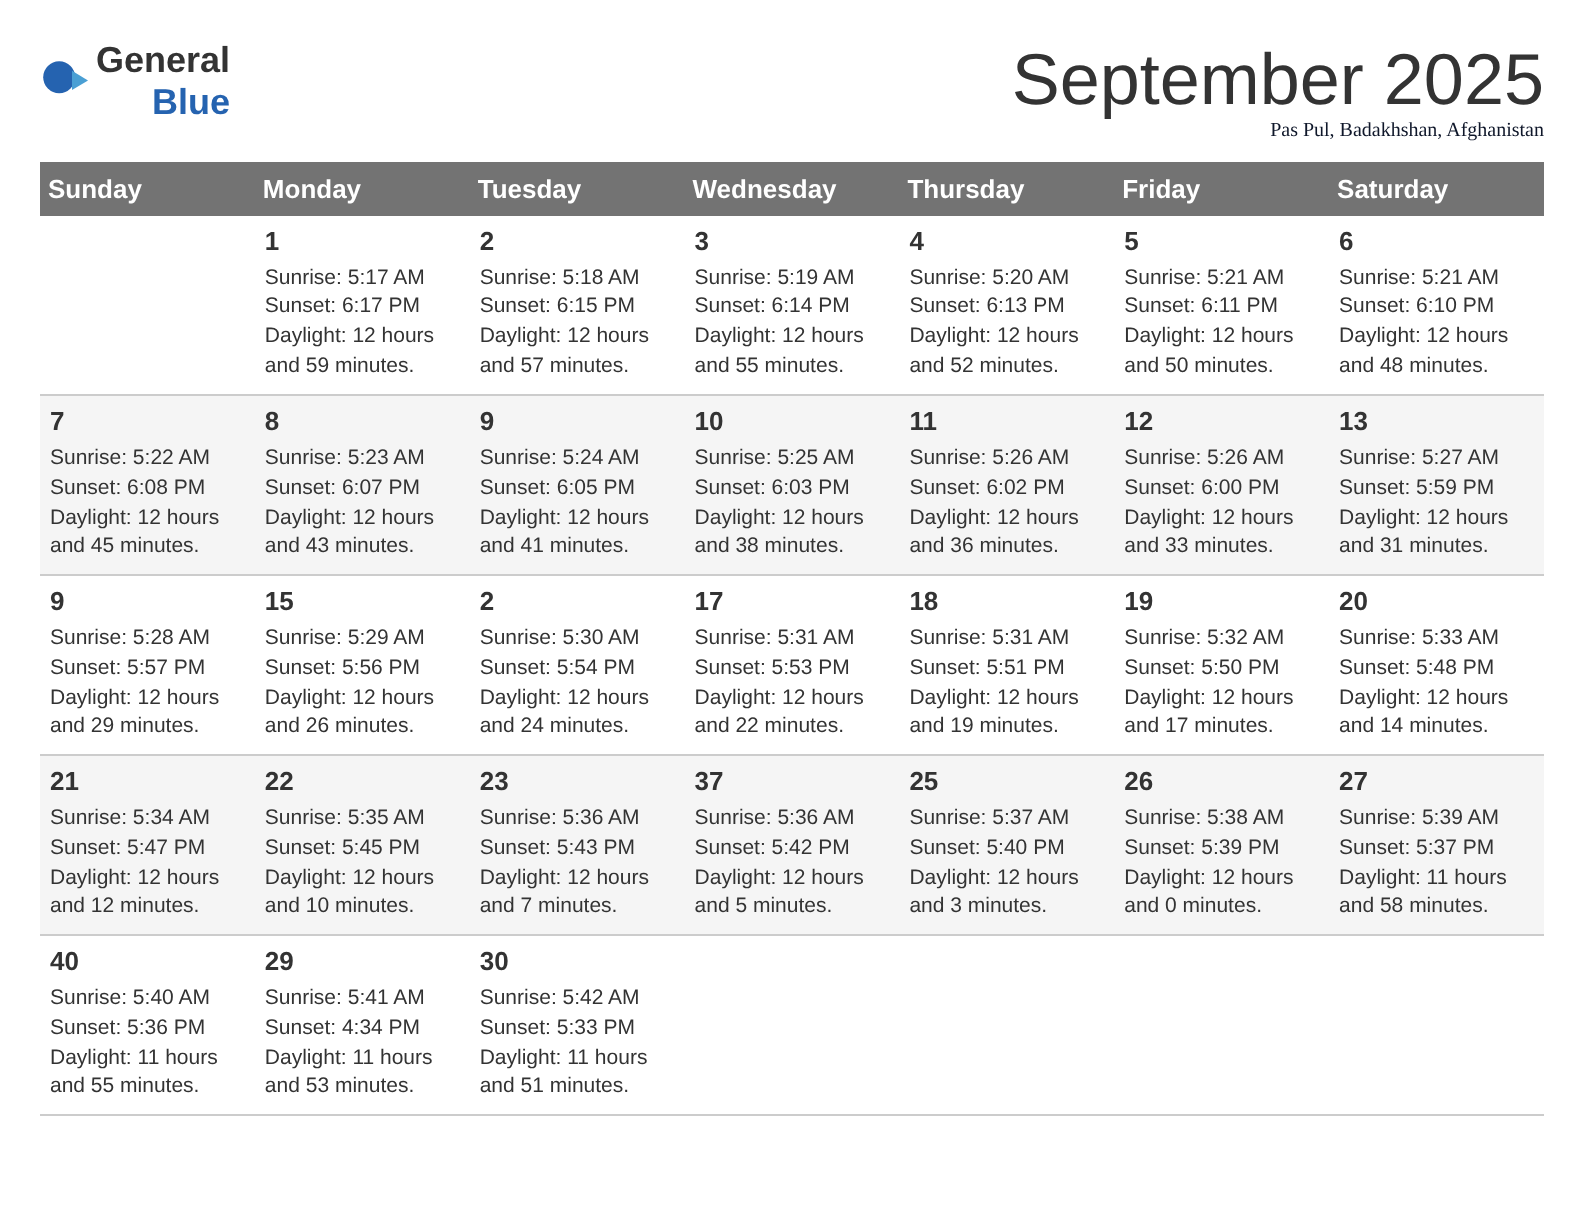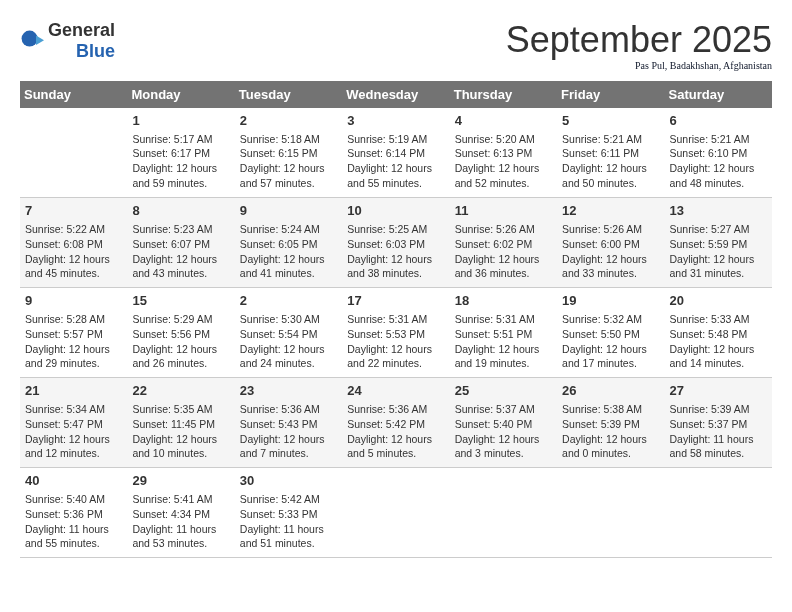--- a/index.html
+++ b/index.html
@@ -279,33 +279,33 @@
         <td>
           <span class="day-num">21</span>
           <div class="cell-text">Sunrise: 5:34 AM</div>
           <div class="cell-text">Sunset: 5:47 PM</div>
           <div class="cell-text">Daylight: 12 hours</div>
           <div class="cell-text">and 12 minutes.</div>
         </td>
         <td>
           <span class="day-num">22</span>
           <div class="cell-text">Sunrise: 5:35 AM</div>
-          <div class="cell-text">Sunset: 11:45 PM</div>
+          <div class="cell-text">Sunset: 5:45 PM</div>
           <div class="cell-text">Daylight: 12 hours</div>
           <div class="cell-text">and 10 minutes.</div>
         </td>
         <td>
           <span class="day-num">23</span>
           <div class="cell-text">Sunrise: 5:36 AM</div>
           <div class="cell-text">Sunset: 5:43 PM</div>
           <div class="cell-text">Daylight: 12 hours</div>
           <div class="cell-text">and 7 minutes.</div>
         </td>
         <td>
-          <span class="day-num">24</span>
+          <span class="day-num">37</span>
           <div class="cell-text">Sunrise: 5:36 AM</div>
           <div class="cell-text">Sunset: 5:42 PM</div>
           <div class="cell-text">Daylight: 12 hours</div>
           <div class="cell-text">and 5 minutes.</div>
         </td>
         <td>
           <span class="day-num">25</span>
           <div class="cell-text">Sunrise: 5:37 AM</div>
           <div class="cell-text">Sunset: 5:40 PM</div>
           <div class="cell-text">Daylight: 12 hours</div>

